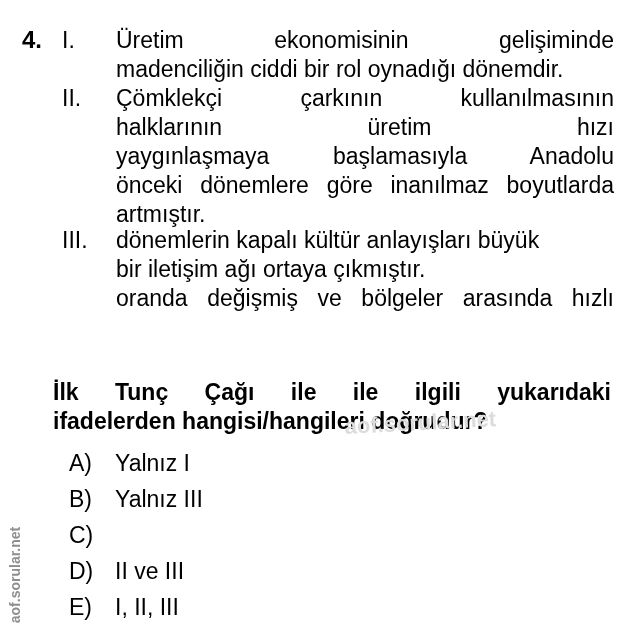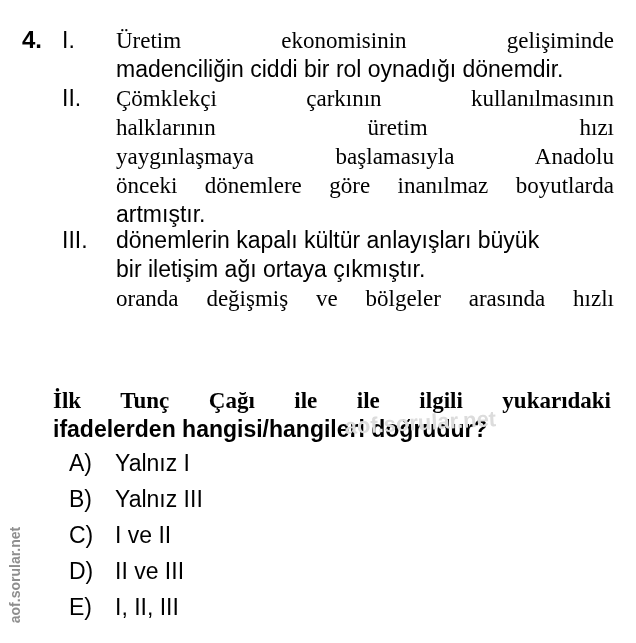--- a/index.html
+++ b/index.html
@@ -15,23 +15,23 @@
     .roman {
       position: absolute; left: 0; top: 0;
       font-size: 23px; line-height: 29px;
     }
     .item-text {
       position: absolute; left: 54px; width: 498px;
       font-size: 23px; line-height: 29px;
       text-align: justify;
     }
     .line { display: block; height: 29px; white-space: nowrap; }
-    .line.just { text-align: justify; text-align-last: justify; white-space: normal; font-family: Liberation Serif, serif; }
+    .line.just { text-align: justify; text-align-last: justify; white-space: normal; }
     .question {
-      position: absolute; left: 53px; top: 386px; width: 558px;
+      position: absolute; left: 53px; top: 378px; width: 558px;
       font-size: 23px; font-weight: bold; line-height: 29px;
     }
     .question .line.just { text-align-last: justify; }
     .options { position: absolute; left: 69px; top: 445px; }
     .opt { height: 36px; font-size: 23px; line-height: 36px; white-space: nowrap; display: flex; }
     .opt .lbl { width: 46px; display: inline-block; }
     .wm-h {
       position: absolute; left: 344px; top: 414px;
       font-size: 22px; font-weight: bold; color: #dcdcdc;
       transform: rotate(-3deg); transform-origin: left top;
@@ -87,21 +87,20 @@
   <div class="opt">
     <span class="lbl">A)</span>
     <span>Yalnız I</span>
   </div>
   <div class="opt">
     <span class="lbl">B)</span>
     <span>Yalnız III</span>
   </div>
   <div class="opt">
     <span class="lbl">C)</span>
-    <span>I ve II</span>
   </div>
   <div class="opt">
     <span class="lbl">D)</span>
     <span>II ve III</span>
   </div>
   <div class="opt">
     <span class="lbl">E)</span>
     <span>I, II, III</span>
   </div>
 </div>

